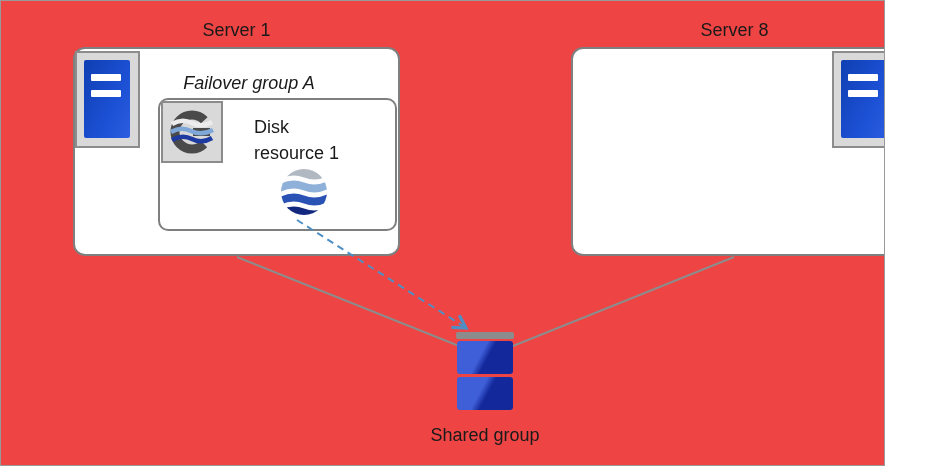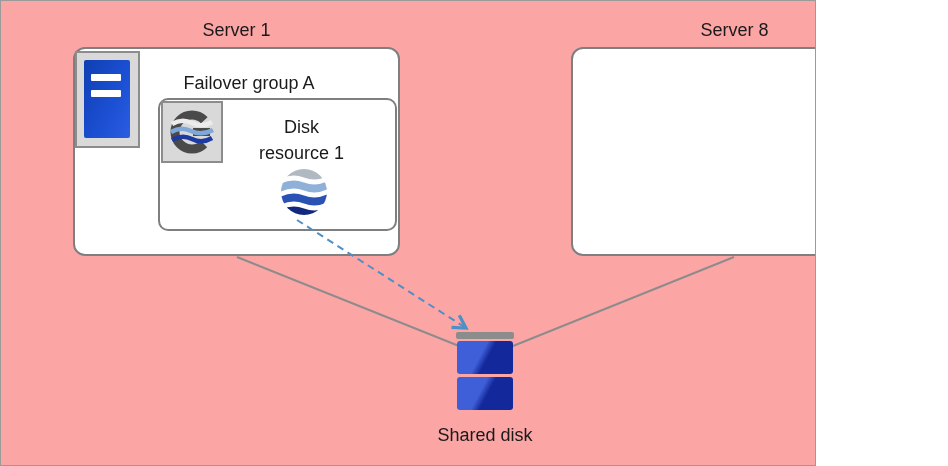--- a/index.html
+++ b/index.html
@@ -3,23 +3,23 @@
 <meta charset="utf-8">
 <style>
   html, body {
     margin: 0;
     padding: 0;
     background: #ffffff;
     font-family: "Liberation Sans", sans-serif;
   }
   .canvas {
     position: relative;
-    width: 816px;
+    width: 885px;
     height: 466px;
-    background: #fca5a5;
+    background: #ef4444;
     border: 1px solid #9a9a9a;
     box-sizing: border-box;
     overflow: hidden;
     color: #000000;
   }
   .label {
     position: absolute;
     font-size: 18px;
     color: #1a1a1a;
     white-space: nowrap;
@@ -83,26 +83,25 @@
   .group-icon-plate svg { position: absolute; left: 5px; top: 5px; }
 
   .disk-resource-icon {
     position: absolute;
     left: 279px; top: 167px;
     width: 48px; height: 48px;
   }
 
   .label-server1 { left: 72px;  top: 19px; width: 327px; }
   .label-server2 { left: 570px; top: 19px; width: 327px; }
-  .label-group   { left: 128px; top: 72px; width: 240px; }
+  .label-group   { left: 128px; top: 72px; width: 240px; font-style: italic; }
   .label-diskres {
     left: 253px; top: 113px; width: 95px;
     white-space: normal;
     line-height: 26px;
-    text-align: center;
   }
   .label-shareddisk { left: 404px; top: 424px; width: 160px; }
 
   .lines-overlay {
     position: absolute;
     left: 0; top: 0;
     width: 948px; height: 466px;
     pointer-events: none;
   }
 
@@ -193,15 +192,15 @@
     <line x1="236" y1="256" x2="458" y2="345" stroke="#8c8c8c" stroke-width="2"></line>
     <line x1="733" y1="256" x2="512" y2="345" stroke="#8c8c8c" stroke-width="2"></line>
     <line x1="296" y1="219" x2="465" y2="327" stroke="#4e90c6" stroke-width="2" stroke-dasharray="7 5" marker-end="url(#arrowHead)"></line>
   </svg>
 
   <div class="shared-disk">
     <div class="cap"></div>
     <div class="platter t"></div>
     <div class="platter b"></div>
   </div>
-  <div class="label centered label-shareddisk">Shared disk</div>
+  <div class="label centered label-shareddisk">Shared group</div>
 
 </div>
 
 </body></html>

